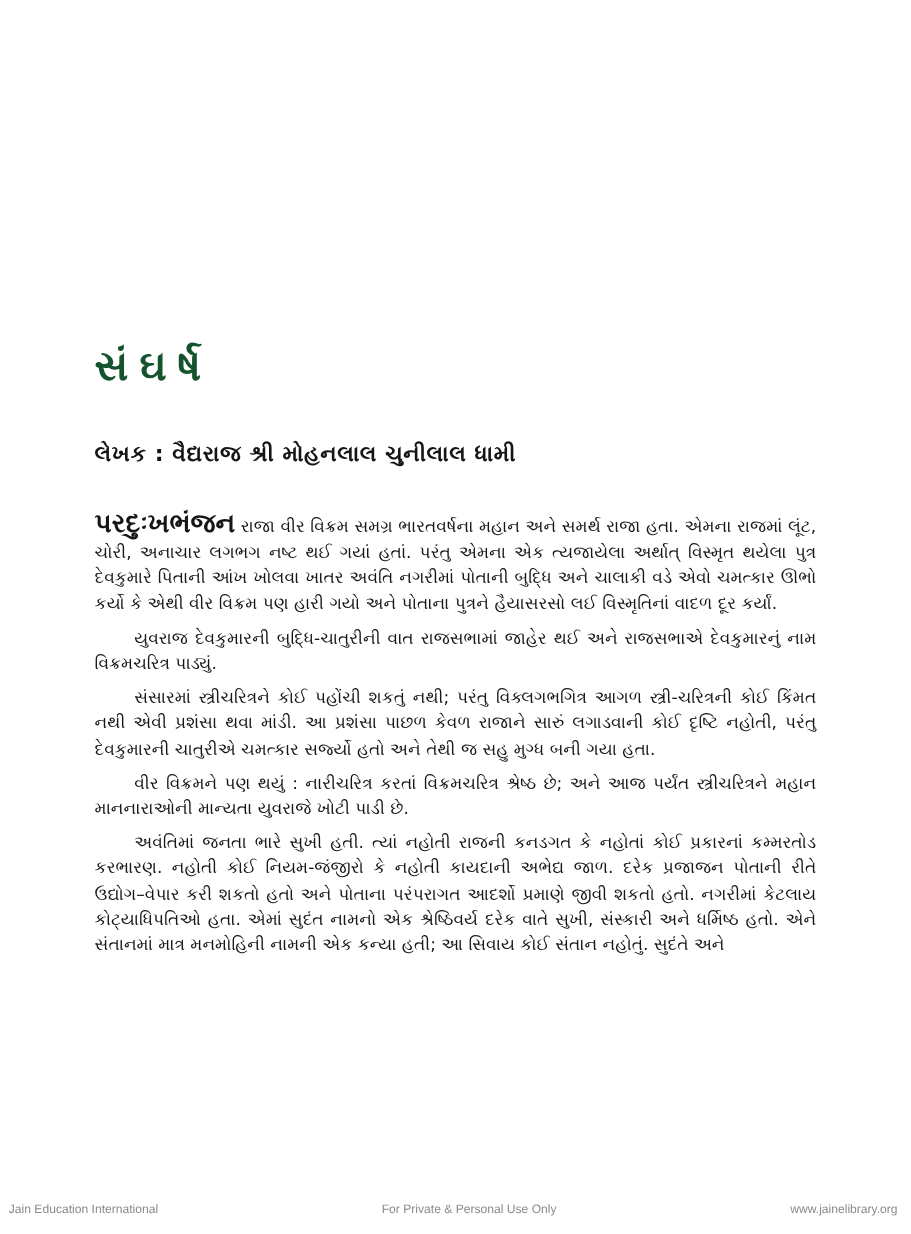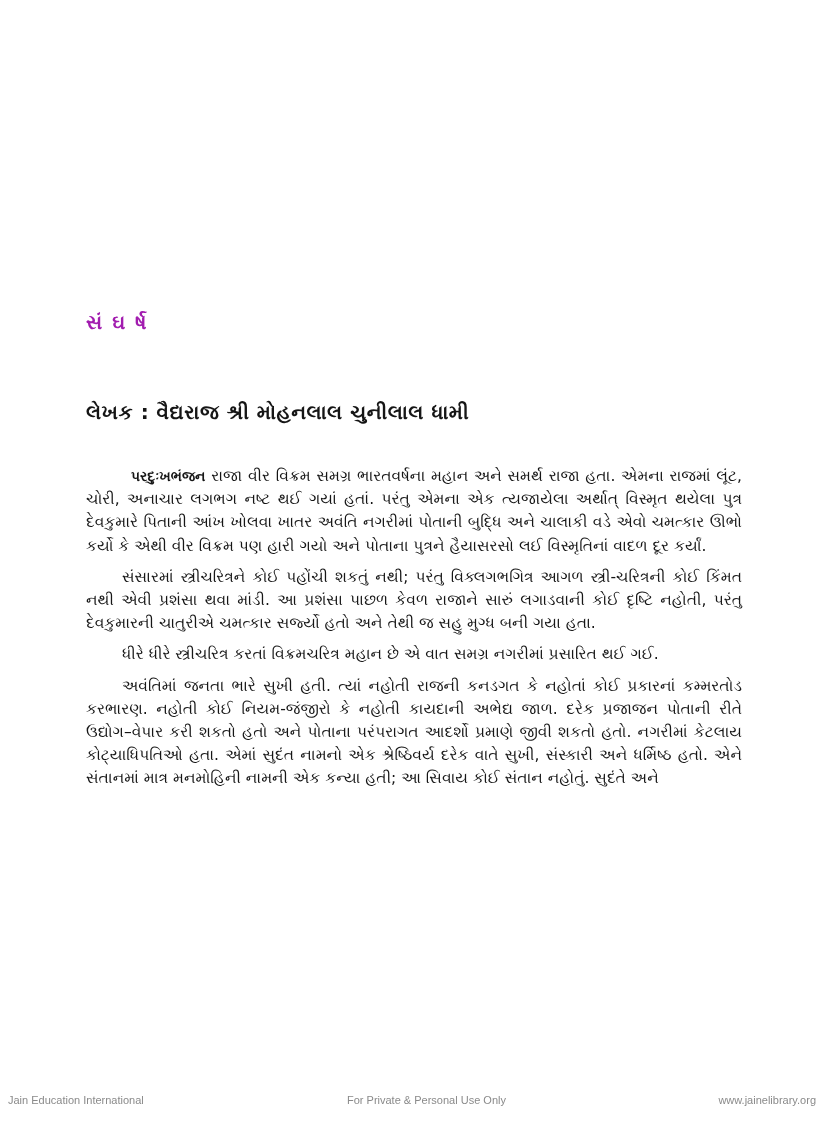--- a/index.html
+++ b/index.html
@@ -19,24 +19,24 @@
       position: absolute;
       left: 0;
       top: 0;
       width: 828px;
       height: 1122px;
     }
     .title {
       position: absolute;
       left: 86px;
       top: 310px;
-      font-size: 20px;
+      font-size: 38px;
       font-weight: bold;
       letter-spacing: 10px;
-      color: #a21caf;
+      color: #14532d;
     }
     .author {
       position: absolute;
       left: 86px;
       top: 400px;
       font-size: 20px;
       font-weight: bold;
       color: #151515;
       letter-spacing: 0.5px;
     }
@@ -53,22 +53,21 @@
       margin: 0 0 8px 0;
       text-align: justify;
       text-align-last: left;
       text-indent: 36px;
     }
     .para.first {
       text-indent: 0;
     }
     .dropword {
       font-weight: bold;
-      font-size: 14px;
-      margin-left: 45px;
+      font-size: 24px;
     }
     .footer {
       position: absolute;
       left: 0;
       top: 1094px;
       width: 828px;
       height: 20px;
       font-family: "Liberation Sans", sans-serif;
       font-size: 11px;
       color: #8a8a8a;
@@ -81,22 +80,23 @@
 <body>
 
 <div class="page">
 
   <div class="title">સંઘર્ષ</div>
 
   <div class="author">લેખક : વૈદ્યરાજ શ્રી મોહનલાલ ચુનીલાલ ધામી</div>
 
   <div class="body">
     <p class="para first"><span class="dropword">પરદુઃખભંજન</span><span> રાજા વીર વિક્રમ સમગ્ર ભારતવર્ષના મહાન અને સમર્થ રાજા હતા. એમના રાજમાં લૂંટ, ચોરી, અનાચાર લગભગ નષ્ટ થઈ ગયાં હતાં. પરંતુ એમના એક ત્યજાયેલા અર્થાત્ વિસ્મૃત થયેલા પુત્ર દેવકુમારે પિતાની આંખ ખોલવા ખાતર અવંતિ નગરીમાં પોતાની બુદ્ધિ અને ચાલાકી વડે એવો ચમત્કાર ઊભો કર્યો કે એથી વીર વિક્રમ પણ હારી ગયો અને પોતાના પુત્રને હૈયાસરસો લઈ વિસ્મૃતિનાં વાદળ દૂર કર્યાં.</span></p>
+    <p class="para">યુવરાજ દેવકુમારની બુદ્ધિ-ચાતુરીની વાત રાજસભામાં જાહેર થઈ અને રાજસભાએ દેવકુમારનું નામ વિક્રમચરિત્ર પાડ્યું.</p>
     <p class="para">સંસારમાં સ્ત્રીચરિત્રને કોઈ પહોંચી શકતું નથી; પરંતુ વિક્લગભગિત્ર આગળ સ્ત્રી-ચરિત્રની કોઈ કિંમત નથી એવી પ્રશંસા થવા માંડી. આ પ્રશંસા પાછળ કેવળ રાજાને સારું લગાડવાની કોઈ દૃષ્ટિ નહોતી, પરંતુ દેવકુમારની ચાતુરીએ ચમત્કાર સર્જ્યો હતો અને તેથી જ સહુ મુગ્ધ બની ગયા હતા.</p>
-    <p class="para">ધીરે ધીરે સ્ત્રીચરિત્ર કરતાં વિક્રમચરિત્ર મહાન છે એ વાત સમગ્ર નગરીમાં પ્રસારિત થઈ ગઈ.</p>
+    <p class="para">વીર વિક્રમને પણ થયું : નારીચરિત્ર કરતાં વિક્રમચરિત્ર શ્રેષ્ઠ છે; અને આજ પર્યંત સ્ત્રીચરિત્રને મહાન માનનારાઓની માન્યતા યુવરાજે ખોટી પાડી છે.</p>
     <p class="para">અવંતિમાં જનતા ભારે સુખી હતી. ત્યાં નહોતી રાજની કનડગત કે નહોતાં કોઈ પ્રકારનાં કમ્મરતોડ કરભારણ. નહોતી કોઈ નિયમ-જંજીરો કે નહોતી કાયદાની અભેદ્ય જાળ. દરેક પ્રજાજન પોતાની રીતે ઉદ્યોગ–વેપાર કરી શકતો હતો અને પોતાના પરંપરાગત આદર્શો પ્રમાણે જીવી શકતો હતો. નગરીમાં કેટલાય કોટ્યાધિપતિઓ હતા. એમાં સુદંત નામનો એક શ્રેષ્ઠિવર્ય દરેક વાતે સુખી, સંસ્કારી અને ધર્મિષ્ઠ હતો. એને સંતાનમાં માત્ર મનમોહિની નામની એક કન્યા હતી; આ સિવાય કોઈ સંતાન નહોતું. સુદંતે અને</p>
   </div>
 
   <div class="footer">
     <span class="left">Jain Education International</span>
     <span class="center">For Private &amp; Personal Use Only</span>
     <span class="right">www.jainelibrary.org</span>
   </div>
 
 </div>

